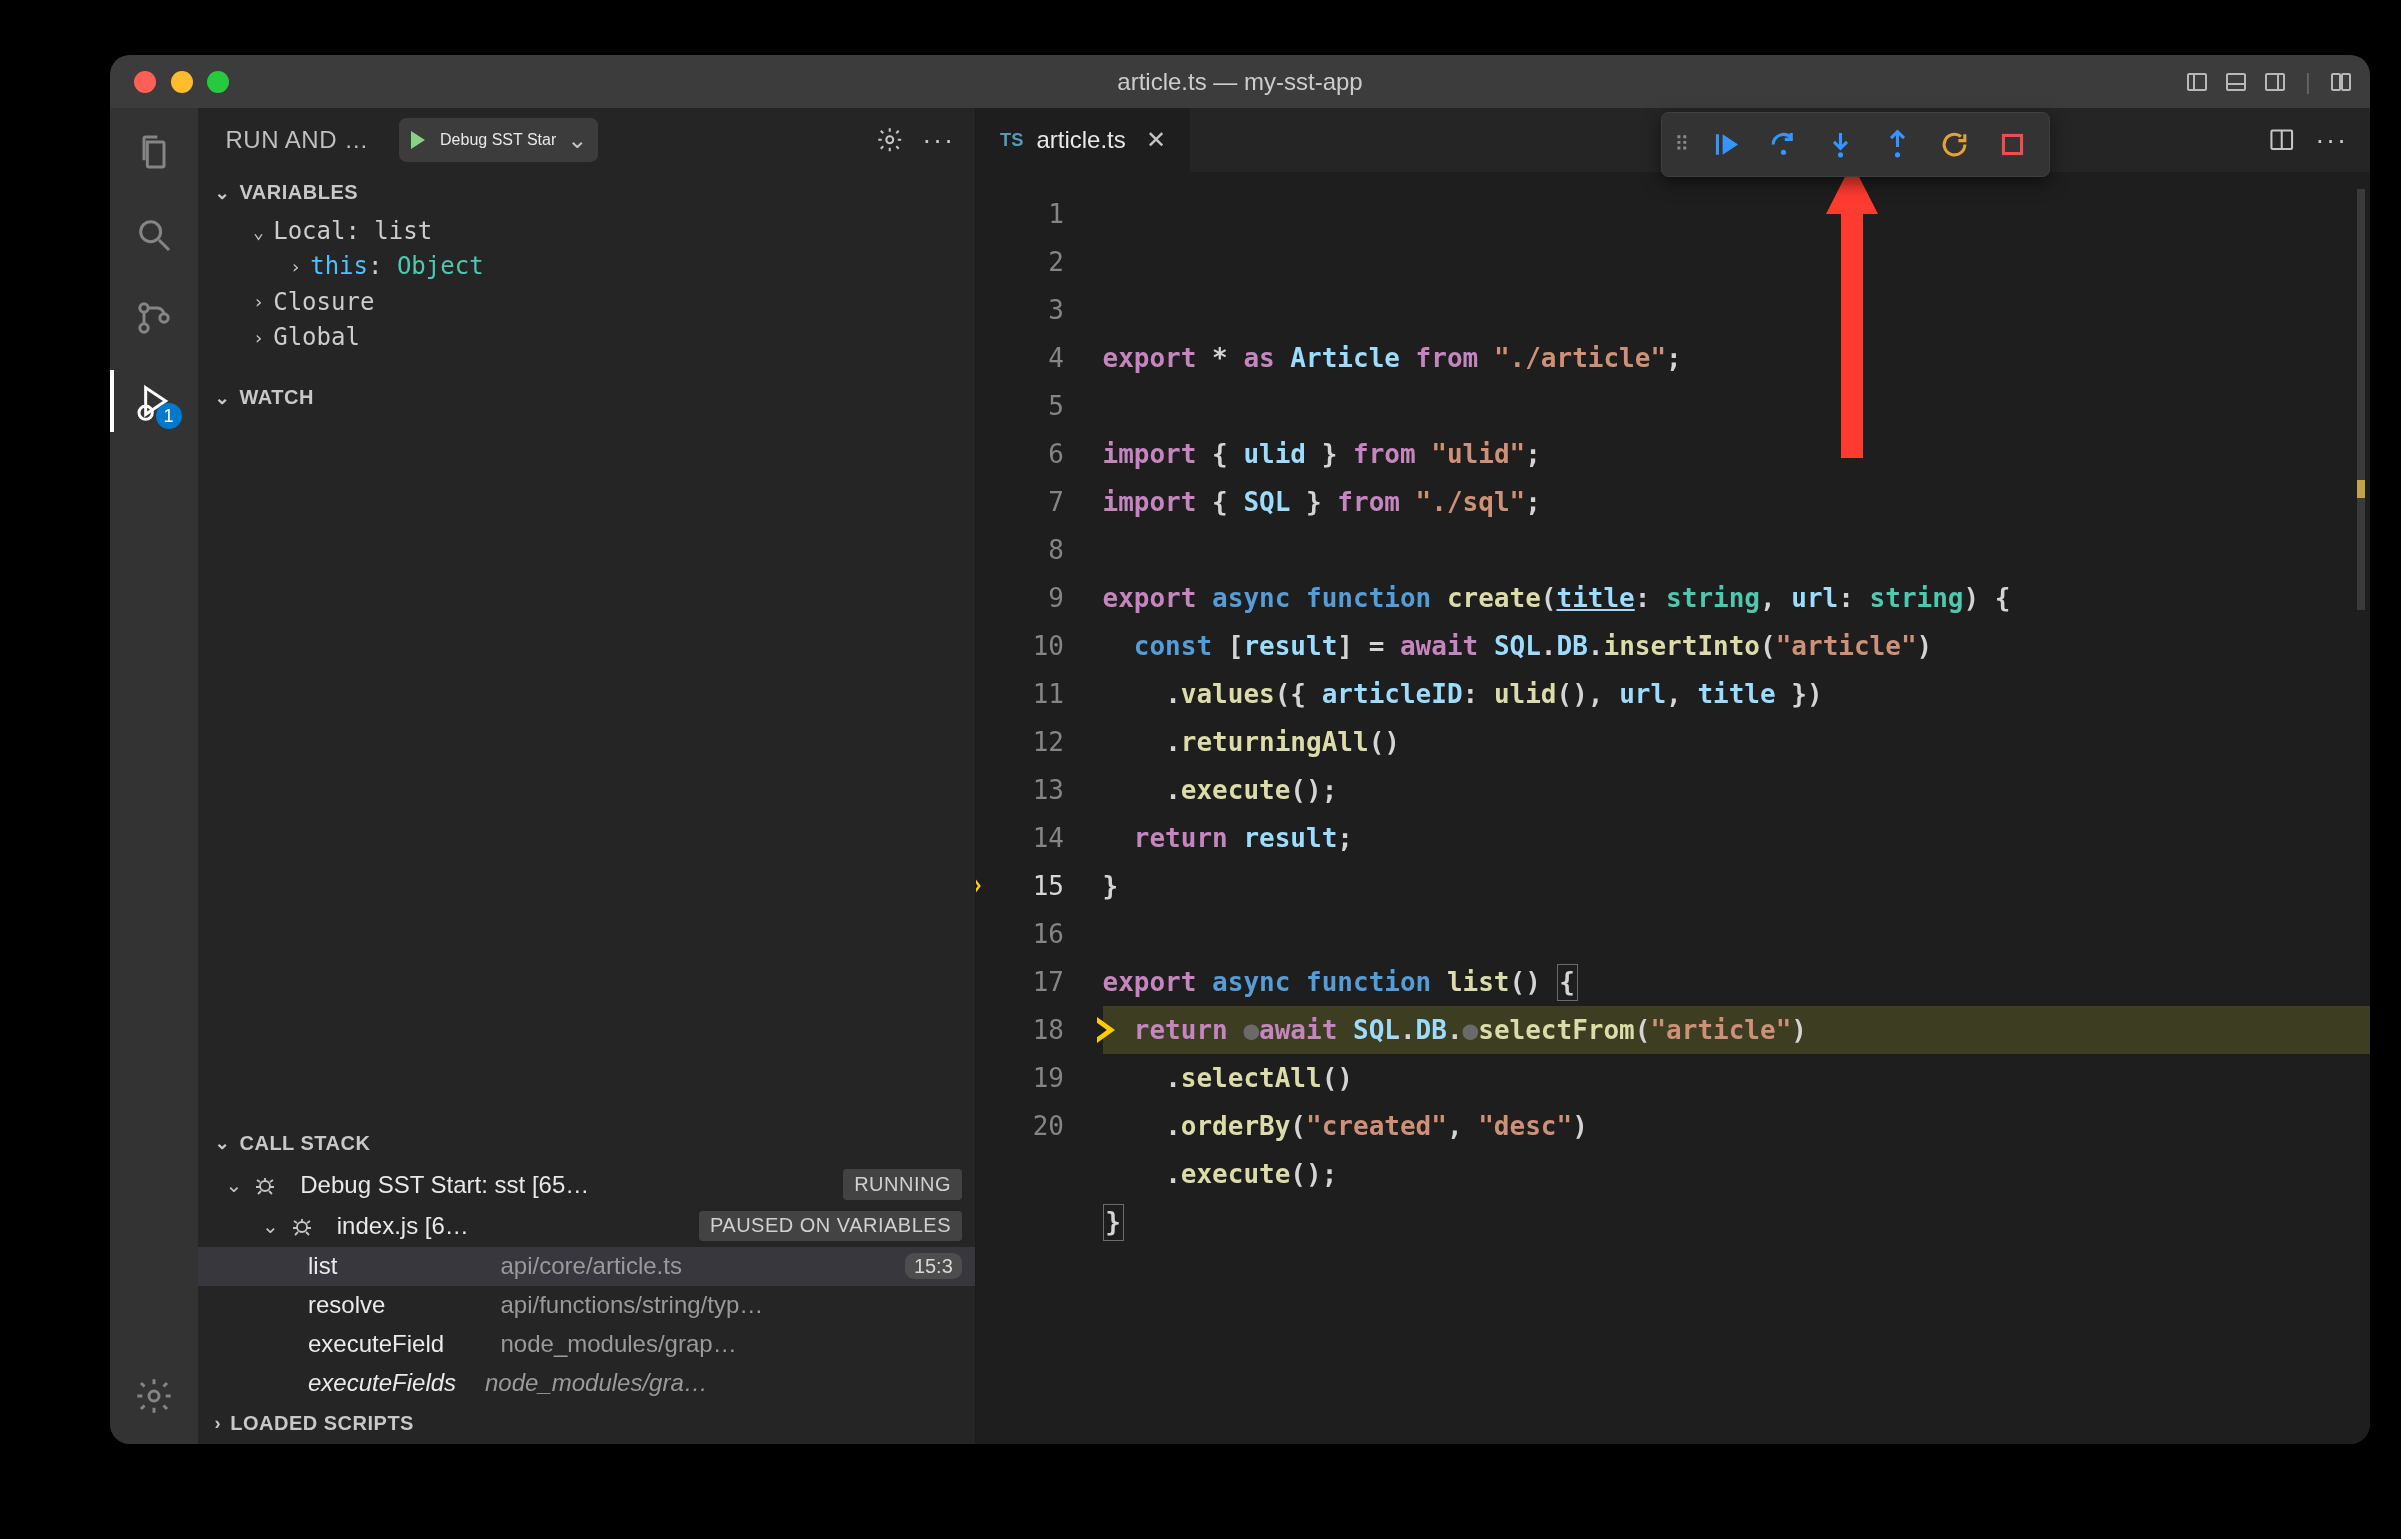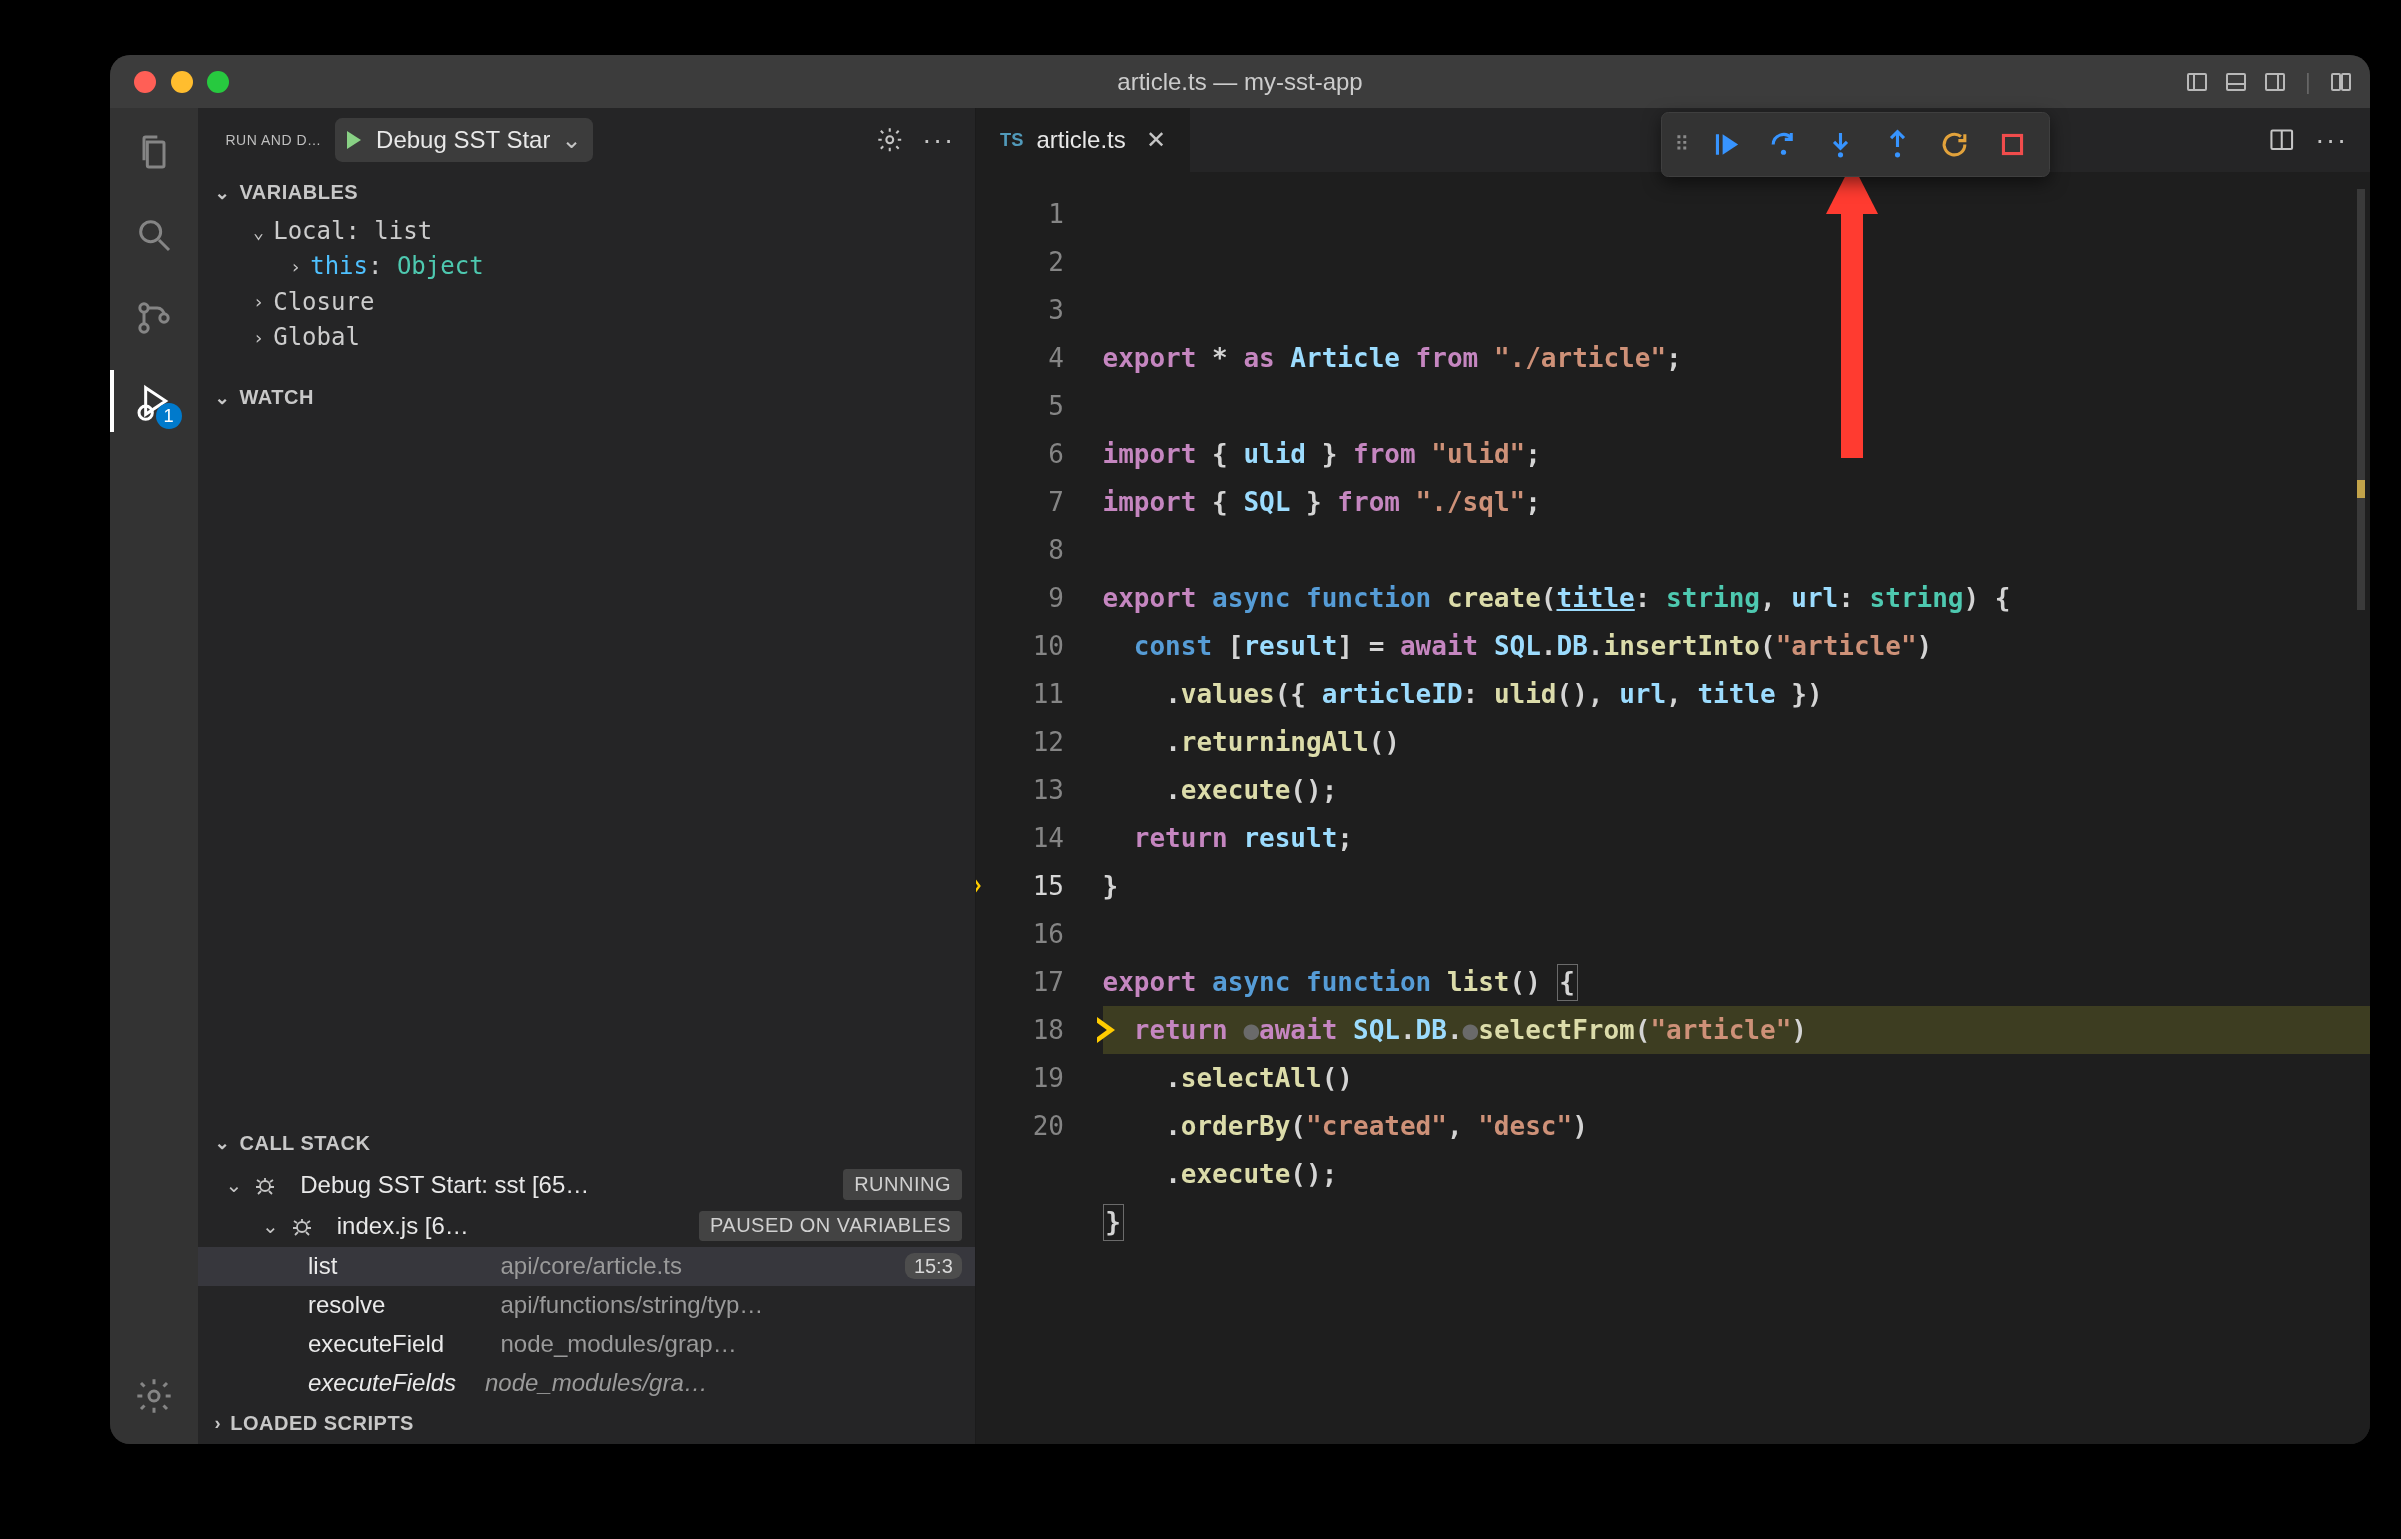--- a/index.html
+++ b/index.html
@@ -51,24 +51,24 @@
 
   
   .sidebar {
     width: 778px;
     background: #252526;
     color:#ccc;
     display:flex; flex-direction:column;
     border-right:0.9px solid #1b1b1b;
   }
   .side-header { height:64px; display:flex; align-items:center; padding:0 20px 0 27.5px; gap:13px;}
-  .side-title { color:#bfbfbf; font-size:14px; letter-spacing:0.5px; flex:0 0 auto; white-space:nowrap; overflow:hidden; text-overflow:ellipsis; max-width:160px;}
+  .side-title { color:#bfbfbf; font-size:24px; letter-spacing:0.5px; flex:0 0 auto; white-space:nowrap; overflow:hidden; text-overflow:ellipsis; max-width:160px;}
   .config-select { display:flex; align-items:center; gap:11px; background:#3c3c3c; border-radius:7.3px; padding:5.5px 11px 5.5px 9.2px; height:44px;}
   .play-tri { width:0;height:0;border-left:14.6px solid #89d185;border-top:9.2px solid transparent;border-bottom:9.2px solid transparent; margin:0 3.7px;}
-  .config-label { color:#e8e8e8; font-size:24px; max-width:238px; white-space:nowrap; overflow:hidden; text-overflow:ellipsis;text-align:center;}
+  .config-label { color:#e8e8e8; font-size:16px; max-width:238px; white-space:nowrap; overflow:hidden; text-overflow:ellipsis;text-align:center;}
   .chev { color:#c5c5c5; font-size:24px; }
   .side-actions { margin-left:auto; display:flex; gap:18.3px; align-items:center; color:#c5c5c5;}
   .gear { font-size:27.5px; }
   .dots { font-size:27.5px; letter-spacing:1.8px;}
 
   .section { }
   .section-hdr { display:flex; align-items:center; gap:9.2px; padding:9.2px 16.5px; font-size:20px; font-weight:700; color:#c8c8c8; letter-spacing:0.5px; cursor:default;}
   .section-hdr .tw { font-size:18.3px; color:#c8c8c8;}
   .tree { font-family: "Menlo","Consolas",monospace; font-size:24px; color:#cccccc; }
   .tree-row { display:flex; align-items:center; gap:9.2px; padding:3.7px 0; }

